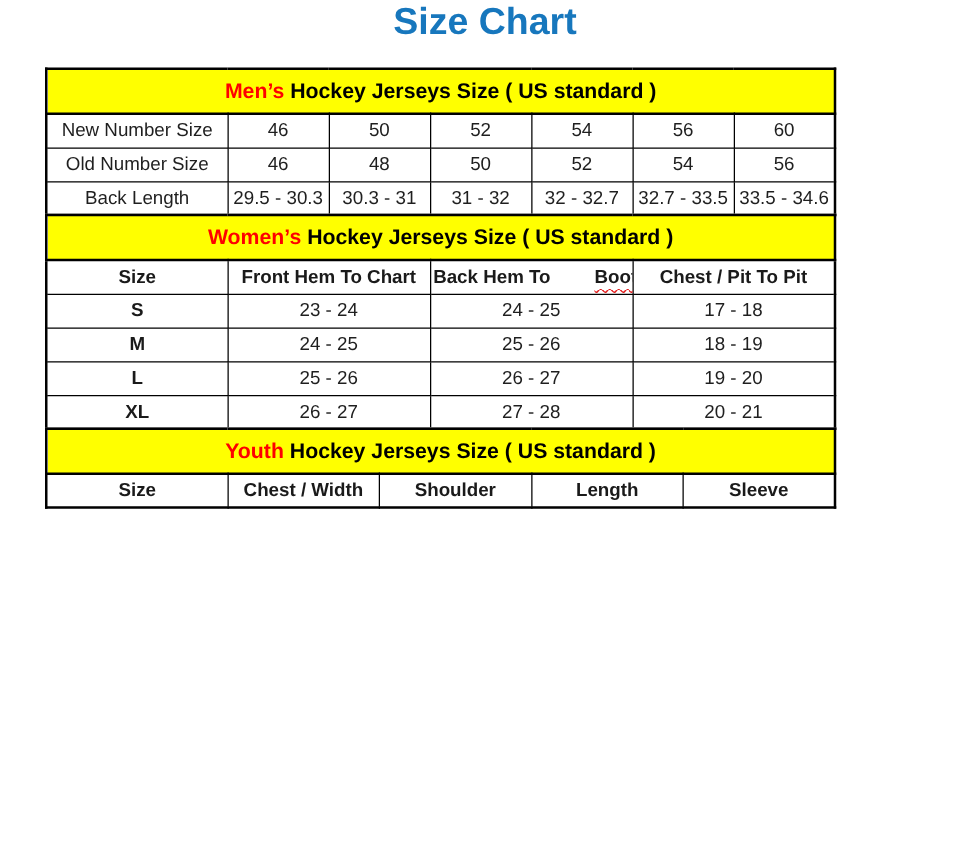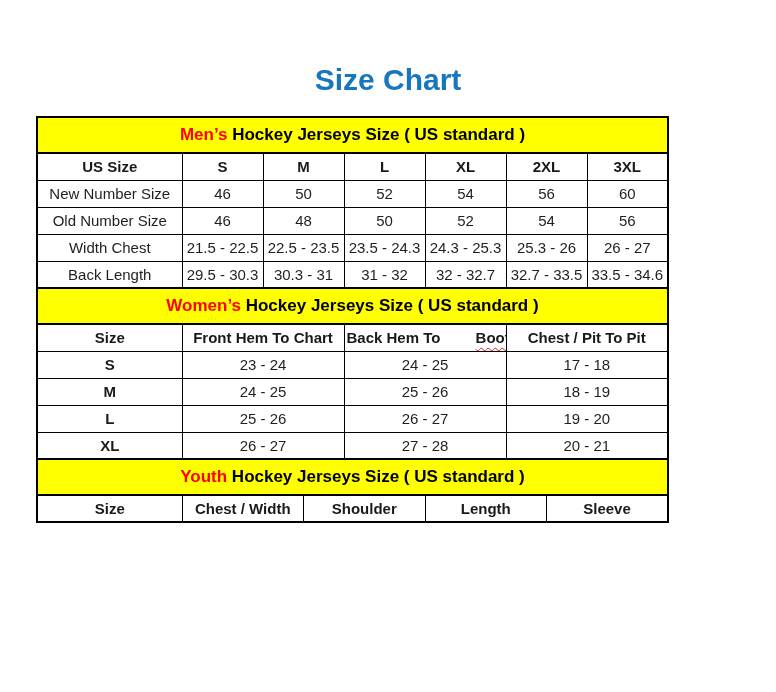--- a/index.html
+++ b/index.html
@@ -7,21 +7,20 @@
   body {
     width: 776px;
     height: 692px;
     background: #ffffff;
     font-family: "Liberation Sans", sans-serif;
     color: #1f1f1f;
     overflow: hidden;
   }
   .page-title {
     margin: 0;
-    padding-top: 62px;
     text-align: center;
     color: #1777bd;
     font-size: 30px;
     line-height: 36px;
     font-weight: bold;
     letter-spacing: 0px;
   }
   .tables-wrap {
     margin: 18px 0 0 36px;
     width: 697px;
@@ -86,55 +85,37 @@
         <col>
         <col>
         <col>
         <col>
         <col>
       </colgroup>
       <tbody>
         <tr>
           <td colspan="7" class="banner-cell"><span class="banner-red">Men’s</span> Hockey Jerseys Size ( US standard )</td>
         </tr>
-        <tr class="header-row">
-          <th>US Size</th>
-          <th>S</th>
-          <th>M</th>
-          <th>L</th>
-          <th>XL</th>
-          <th>2XL</th>
-          <th>3XL</th>
-        </tr>
         <tr class="data-row">
           <td>New Number Size</td>
           <td>46</td>
           <td>50</td>
           <td>52</td>
           <td>54</td>
           <td>56</td>
           <td>60</td>
         </tr>
         <tr class="data-row">
           <td>Old Number Size</td>
           <td>46</td>
           <td>48</td>
           <td>50</td>
           <td>52</td>
           <td>54</td>
           <td>56</td>
-        </tr>
-        <tr class="data-row">
-          <td>Width Chest</td>
-          <td>21.5 - 22.5</td>
-          <td>22.5 - 23.5</td>
-          <td>23.5 - 24.3</td>
-          <td>24.3 - 25.3</td>
-          <td>25.3 - 26</td>
-          <td>26 - 27</td>
         </tr>
         <tr class="data-row">
           <td>Back Length</td>
           <td>29.5 - 30.3</td>
           <td>30.3 - 31</td>
           <td>31 - 32</td>
           <td>32 - 32.7</td>
           <td>32.7 - 33.5</td>
           <td>33.5 - 34.6</td>
         </tr>

